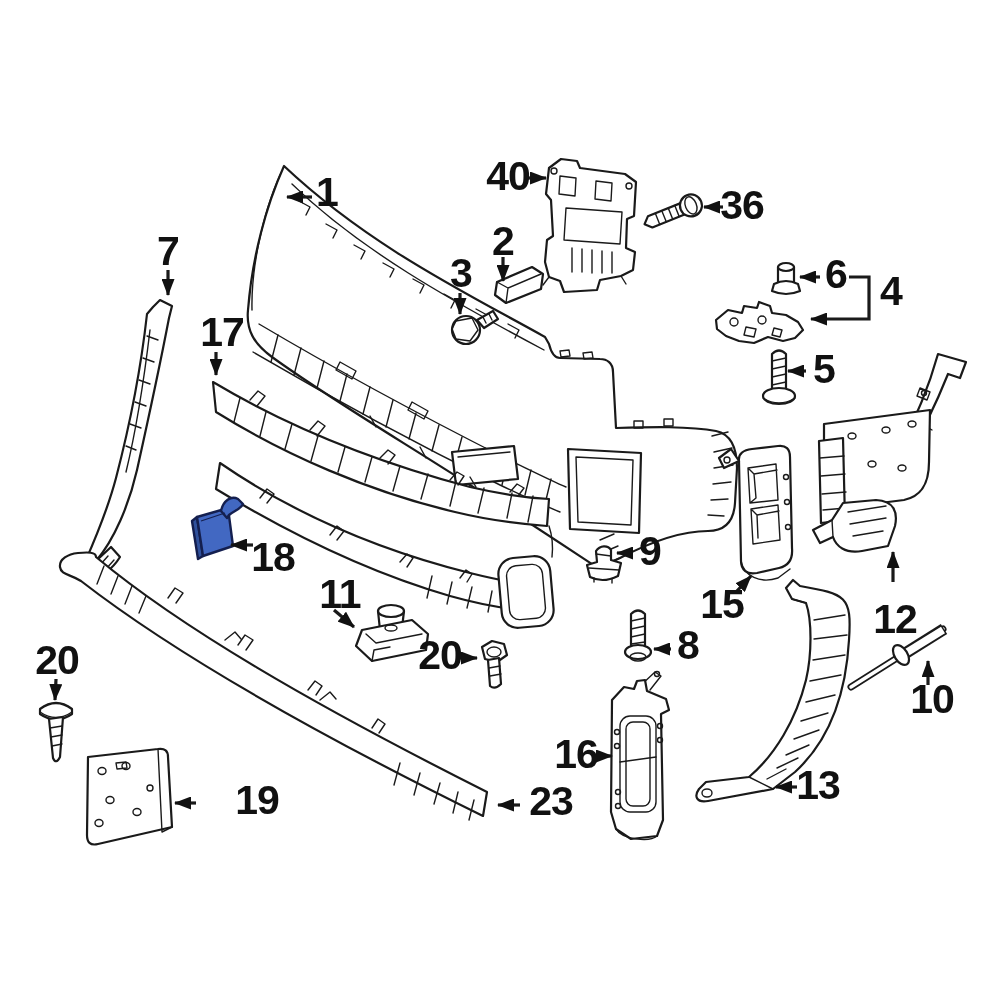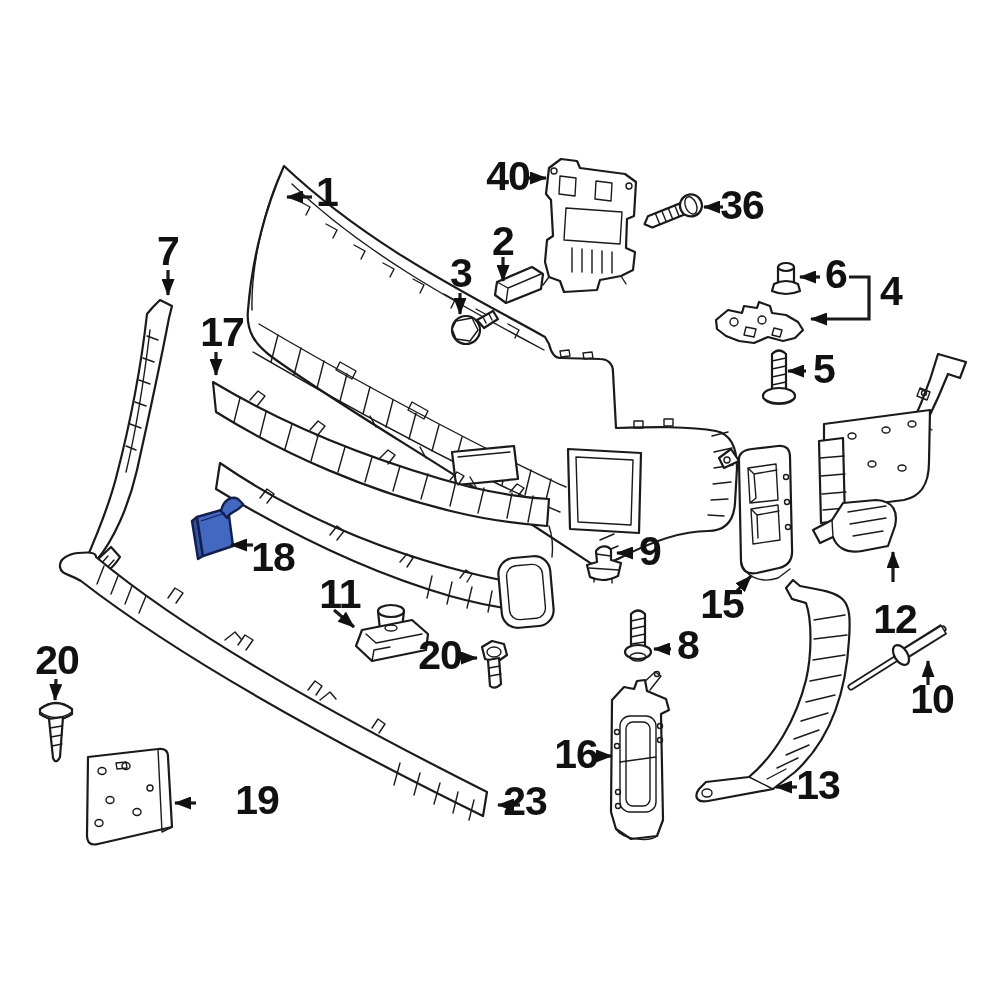--- a/index.html
+++ b/index.html
@@ -283,15 +283,15 @@
       <div class="callout" style="left: 818px; top: 787px;">13</div>
       <div class="callout" style="left: 932px; top: 701px;">10</div>
       <div class="callout" style="left: 722px; top: 606px;">15</div>
       <div class="callout" style="left: 576px; top: 756px;">16</div>
       <div class="callout" style="left: 222px; top: 334px;">17</div>
       <div class="callout" style="left: 273px; top: 543px; margin-top: 16px;">18</div>
       <div class="callout" style="left: 218px; top: 802px; margin-left: 39px;">19</div>
       <div class="callout" style="left: 57px; top: 662px;">20</div>
       <div class="callout" style="left: 508px; top: 178px;">40</div>
       <div class="callout" style="left: 742px; top: 207px;">36</div>
-      <div class="callout" style="left: 525px; top: 803px; text-align: right;">23</div>
+      <div class="callout" style="left: 551px; top: 803px; text-align: right;">23</div>
     </div>
 </div>
 
 </body></html>

